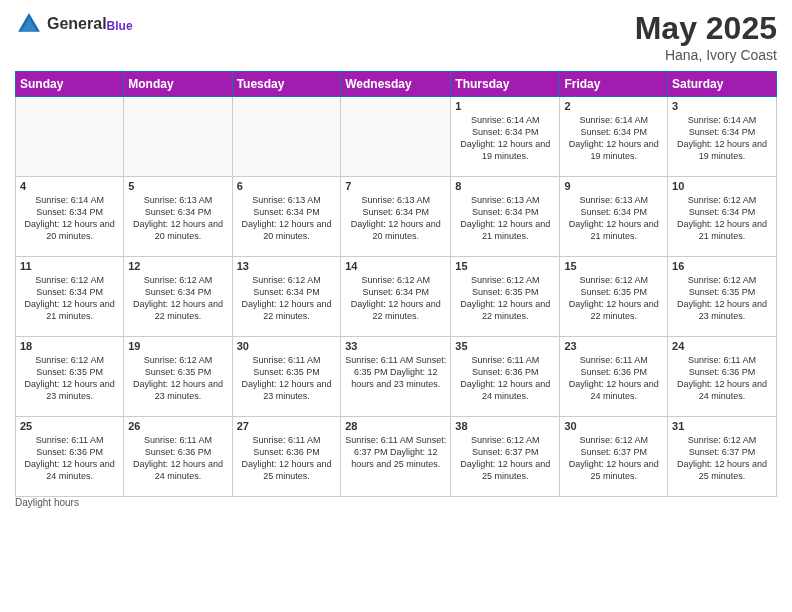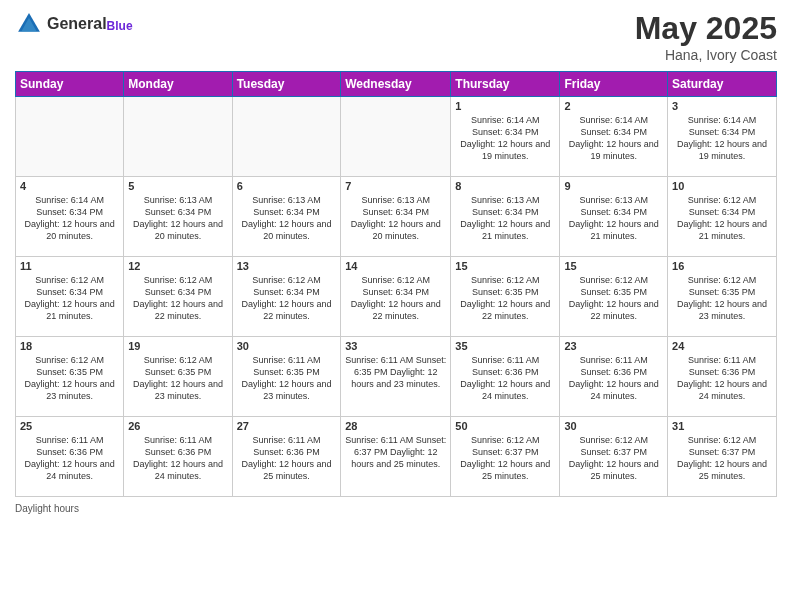--- a/index.html
+++ b/index.html
@@ -91,21 +91,20 @@
       margin-bottom: 2px;
       color: #333;
     }
     .day-info {
       font-size: 9px;
       line-height: 1.35;
       color: #333;
       text-align: center;
     }
     .footer-note {
-      margin-top: 6px;
       font-size: 10px;
       color: #555;
       text-align: left;
     }
   </style>
 </head>
 <body>
 
 <div class="page">
   <div class="header">
@@ -341,21 +340,21 @@
 and 25 minutes.</div>
           </td>
           <td>
             <div class="day-num">28</div>
             <div class="day-info">Sunrise: 6:11 AM
 Sunset: 6:37 PM
 Daylight: 12 hours
 and 25 minutes.</div>
           </td>
           <td>
-            <div class="day-num">50</div>
+            <div class="day-num">38</div>
             <div class="day-info">Sunrise: 6:12 AM
 Sunset: 6:37 PM
 Daylight: 12 hours
 and 25 minutes.</div>
           </td>
           <td>
             <div class="day-num">30</div>
             <div class="day-info">Sunrise: 6:12 AM
 Sunset: 6:37 PM
 Daylight: 12 hours

